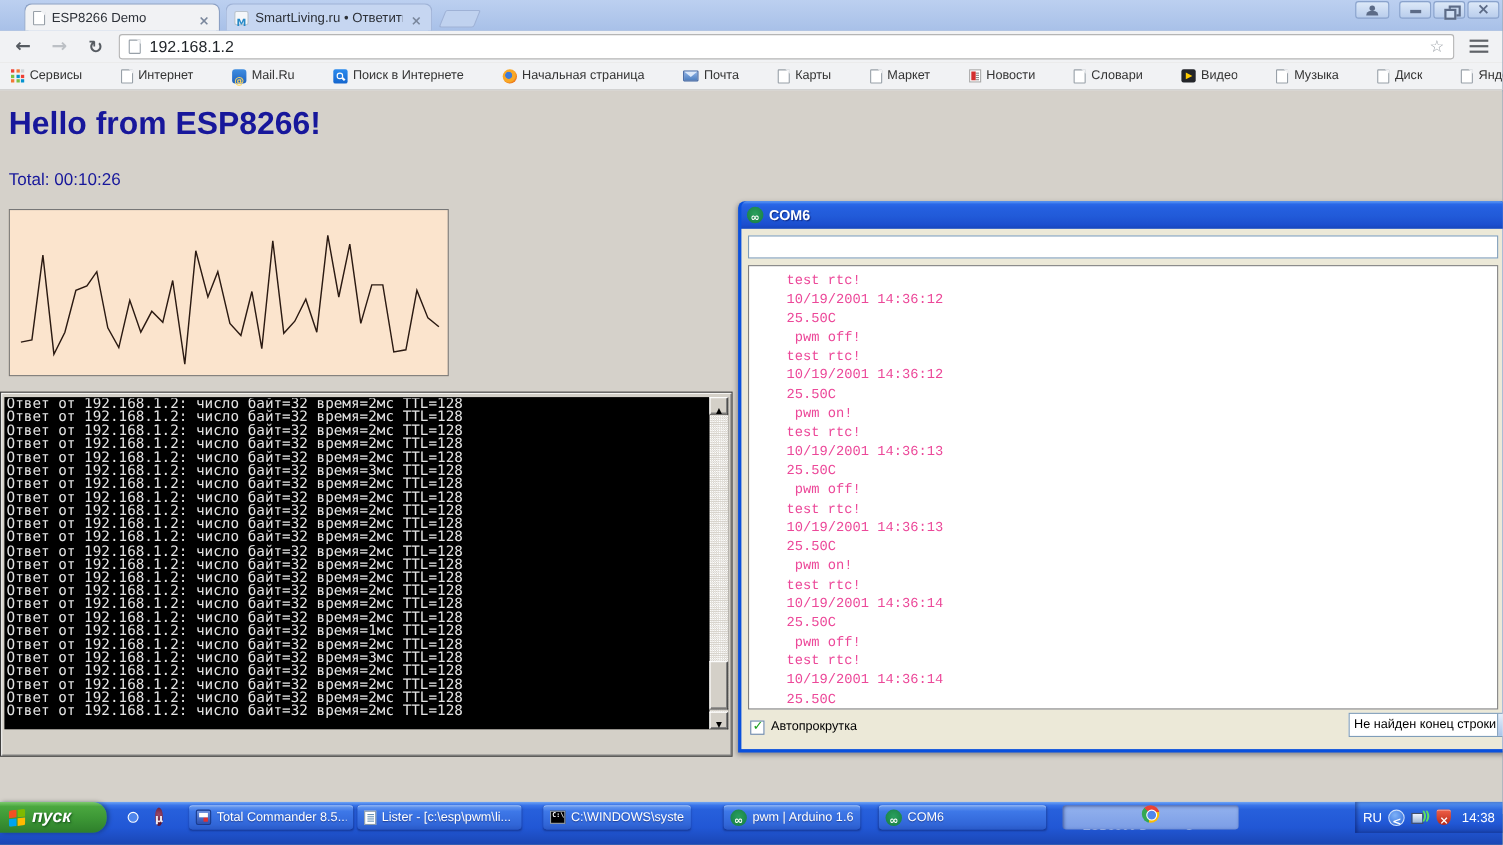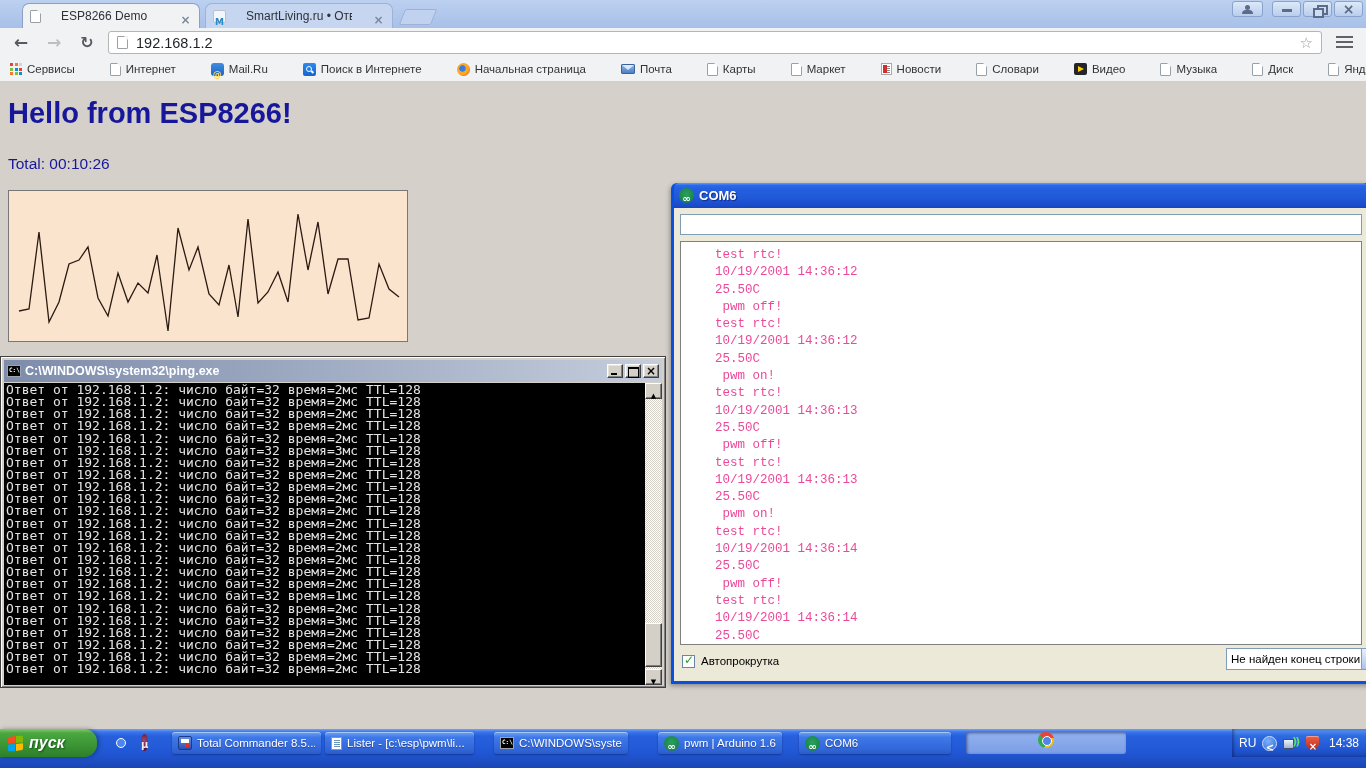--- a/index.html
+++ b/index.html
@@ -3,21 +3,21 @@
 <meta charset="utf-8">
 <style>
   *{margin:0;padding:0;box-sizing:border-box;}
   html,body{width:1366px;height:768px;overflow:hidden;}
   body{position:relative;background:#3a6ea5;font-family:"Liberation Sans",sans-serif;}
 
   
   .browser{position:absolute;inset:0 0 28px 0;background:#d5d1ca;}
   .tabstrip{position:relative;height:28px;background:linear-gradient(180deg,#bcd0f0,#a8c0e8);}
   .tabs{display:flex;align-items:flex-end;height:28px;padding-left:22px;}
-  .tab{height:25px;display:flex;align-items:center;gap:20px;padding:0 7px;border-radius:7px 7px 0 0;position:relative;}
+  .tab{height:25px;display:flex;align-items:center;gap:6px;padding:0 7px;border-radius:7px 7px 0 0;position:relative;}
   .tab.active{width:178px;background:#f1f2f4;border:1px solid #8ba0c4;border-bottom:none;z-index:2;}
   .tab.inactive{width:188px;background:#c6d6f1;border:1px solid #9fb2d6;border-bottom:none;margin-left:5px;}
   .tab-title{flex:1;font-size:12px;color:#2d3138;white-space:nowrap;overflow:hidden;}
   .tab-close{width:13px;height:13px;text-align:center;position:relative;}
   .tab-close::after{content:"×";font:bold 12px/12px "DejaVu Sans",sans-serif;color:#7a879c;}
   .newtab{width:32px;height:16px;margin:0 0 3px 9px;background:#c0d2ef;border:1px solid #9fb2d6;transform:skewX(-22deg);border-radius:2px;}
   .winbtns{position:absolute;right:3px;top:1px;display:flex;gap:2px;align-items:flex-start;}
   .wb{width:29px;height:16px;background:linear-gradient(#dde9f8,#b9cdec);border:1px solid #8aa3cc;border-radius:3px;position:relative;}
   .wb.person{width:31px;margin-right:7px;}
   .wb.person::after{content:"";position:absolute;left:12px;top:3px;width:5px;height:5px;border-radius:50%;background:#5c6b87;}
@@ -269,29 +269,20 @@
     <div class="uptime">Total: 00:10:26</div>
     <div class="chartbox">
       <svg viewBox="0 0 398 150" preserveAspectRatio="none">
         <polyline fill="none" stroke="#2b1a12" stroke-width="1.3" points="10,120 20,118 30,41 40,131 50,111 60,73 70,69 79,56 89,107 99,125 109,82 119,111 129,92 139,102 148,64 159,140 169,37 180,79 189,56 200,103 210,114 220,74 229,126 239,28 249,112 259,101 269,81 279,111 289,23 299,79 309,31 319,103 329,68 339,68 349,129 360,127 370,73 380,98 390,106"></polyline>
       </svg>
     </div>
   </div>
 </div>
 
 <div class="cwin">
-  <div class="ctitle">
-    <span class="cmd-icon"></span>
-    <span class="ctitle-text">C:\WINDOWS\system32\ping.exe</span>
-    <span class="cbtns">
-      <span class="cb min"></span>
-      <span class="cb max"></span>
-      <span class="cb close"></span>
-    </span>
-  </div>
   <div class="consolewrap">
     <div class="ctext">
         <div class="cline">Ответ от 192.168.1.2: число байт=32 время=2мс TTL=128</div>
         <div class="cline">Ответ от 192.168.1.2: число байт=32 время=2мс TTL=128</div>
         <div class="cline">Ответ от 192.168.1.2: число байт=32 время=2мс TTL=128</div>
         <div class="cline">Ответ от 192.168.1.2: число байт=32 время=2мс TTL=128</div>
         <div class="cline">Ответ от 192.168.1.2: число байт=32 время=2мс TTL=128</div>
         <div class="cline">Ответ от 192.168.1.2: число байт=32 время=3мс TTL=128</div>
         <div class="cline">Ответ от 192.168.1.2: число байт=32 время=2мс TTL=128</div>
         <div class="cline">Ответ от 192.168.1.2: число байт=32 время=2мс TTL=128</div>

